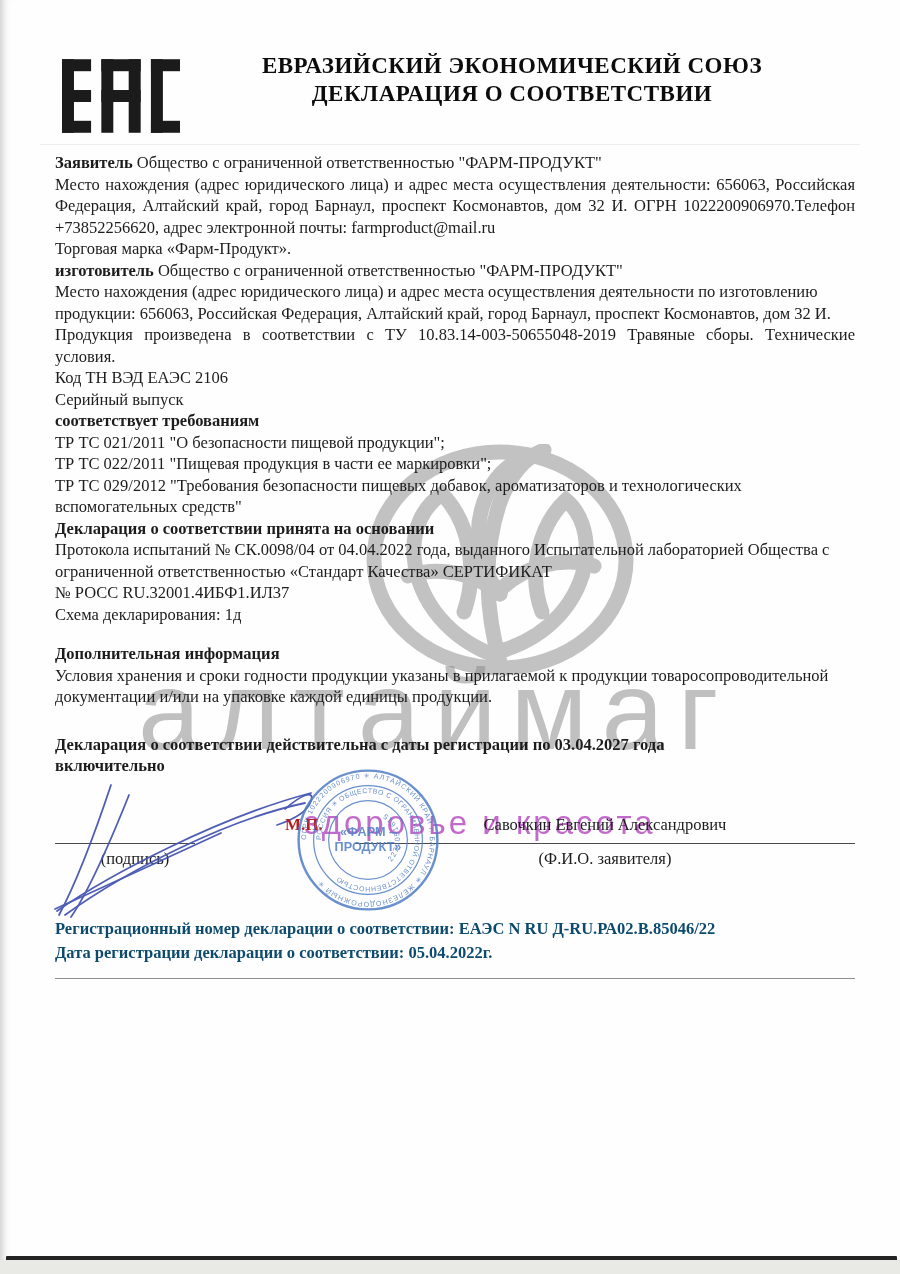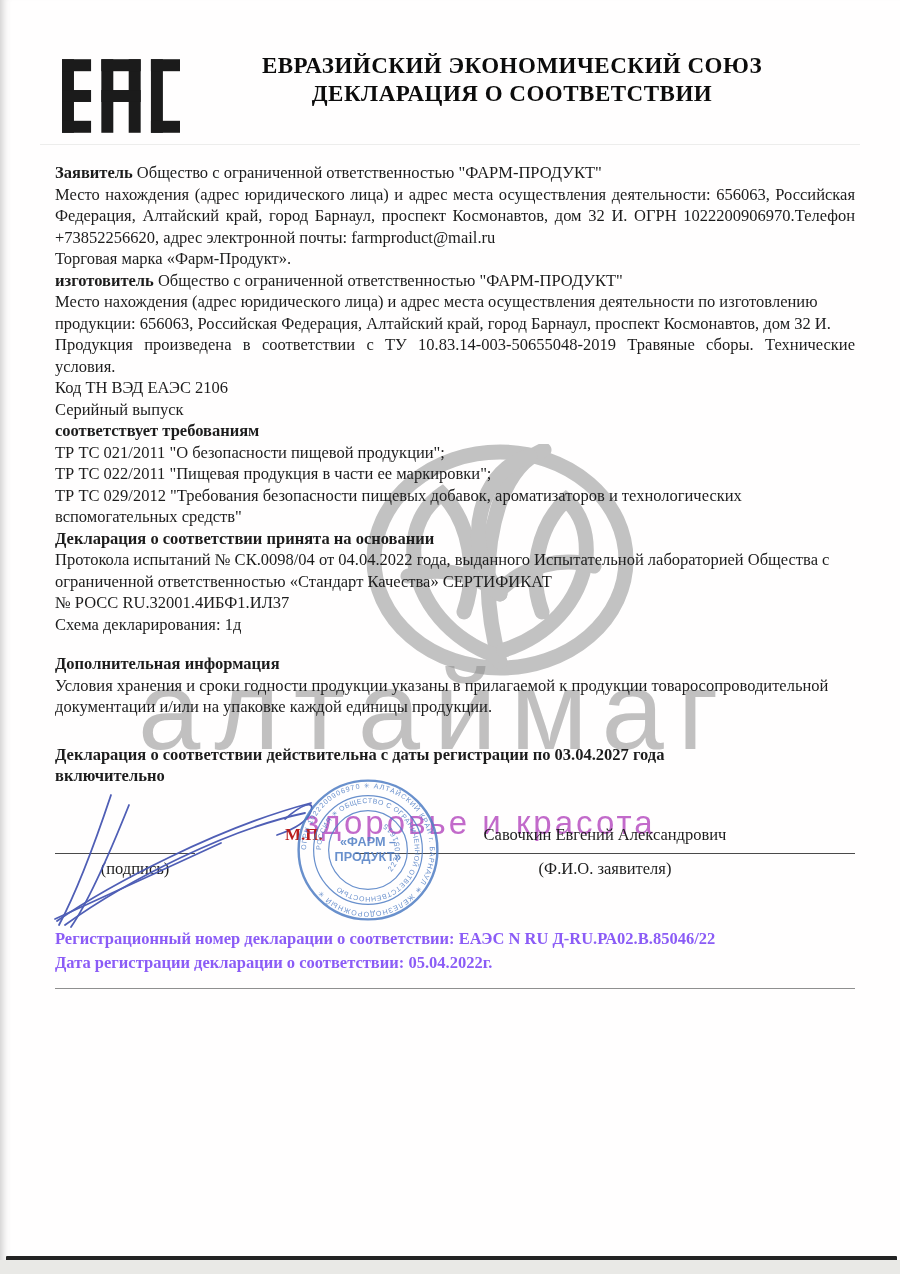--- a/index.html
+++ b/index.html
@@ -27,40 +27,40 @@
     font-family:"Liberation Sans","DejaVu Sans",sans-serif;
     font-size:33px;color:#a21caf;opacity:.65;letter-spacing:3px;
   }
   
   .content{position:relative;z-index:1;}
   .header{position:relative;height:88px;margin-top:50px;}
   .eac-logo{position:absolute;left:62px;top:2px;}
   .titles{position:absolute;left:154px;right:30px;top:2px;text-align:center;}
   .title{font-size:23px;font-weight:700;letter-spacing:.5px;line-height:28px;color:#0c0c0c;}
   .header-divider{margin:6px 40px 0 40px;border:0;border-top:1px solid #ededec;}
-  .bodytext{margin:17px 45px 0 55px;font-size:16.5px;line-height:21.5px;}
+  .bodytext{margin:7px 45px 0 55px;font-size:16.5px;line-height:21.5px;}
   .bodytext p{margin:0;padding:0;}
   .bodytext b{font-weight:700;}
   .jf{text-align:justify;}
   .spread{word-spacing:5px;}
   .ind{padding-left:5px;}
   .gap{margin-top:18px !important;}
   .gap-lg{margin-top:26px !important;}
   
   .sig-area{position:relative;height:128px;margin:4px 45px 0 55px;font-size:16.5px;}
   .sig-svg{position:absolute;left:-6px;top:-2px;z-index:1;}
   .stamp{position:absolute;left:238px;top:-16px;z-index:3;opacity:.85;}
   .mp-label{position:absolute;left:230px;top:34px;z-index:2;font-weight:700;font-size:17px;color:#b91c1c;}
   .sig-line-left{position:absolute;left:0;top:62px;width:140px;border-top:1.5px solid #4a4a4a;}
   .sig-cap-left{position:absolute;left:0;top:68px;width:160px;text-align:center;}
   .sig-name{position:absolute;left:300px;top:34px;width:500px;text-align:center;}
   .sig-line-right{position:absolute;left:300px;top:62px;width:500px;border-top:1.5px solid #4a4a4a;}
   .sig-cap-right{position:absolute;left:300px;top:68px;width:500px;text-align:center;}
   
-  .reg-block{margin:8px 45px 0 55px;font-size:16.5px;line-height:24px;font-weight:700;color:#8b5cf6;}
+  .reg-block{margin:8px 45px 0 55px;font-size:16.5px;line-height:24px;font-weight:700;color:#0c4a6e;}
   .final-hr{margin:13px 45px 0 55px;border:0;border-top:1px solid #8f8f8f;}
   .bottom-strip{position:absolute;left:0;right:0;bottom:0;height:14px;background:#e9e9e6;z-index:4;}
   .bottom-edge{position:absolute;left:6px;right:3px;bottom:13px;height:5px;background:#232323;z-index:4;border-radius:1px;}
 </style>
 </head>
 <body>
 
 <div class="page">
 
   <div class="watermark">

